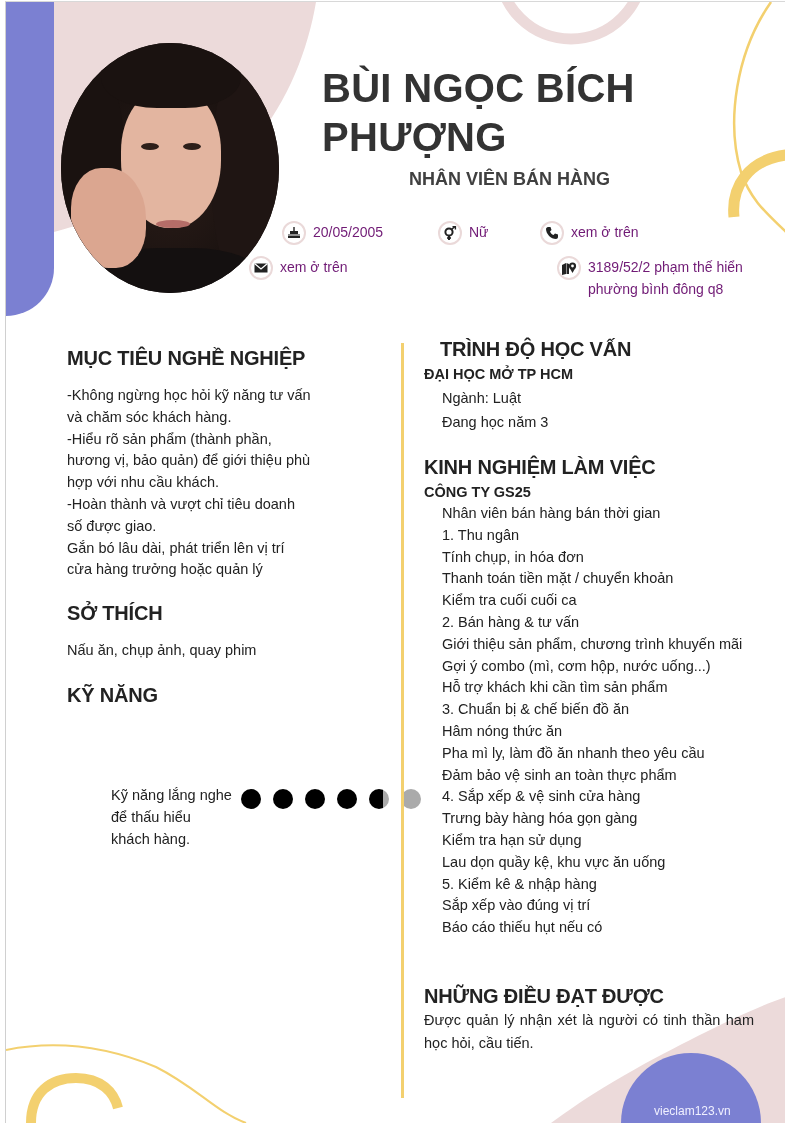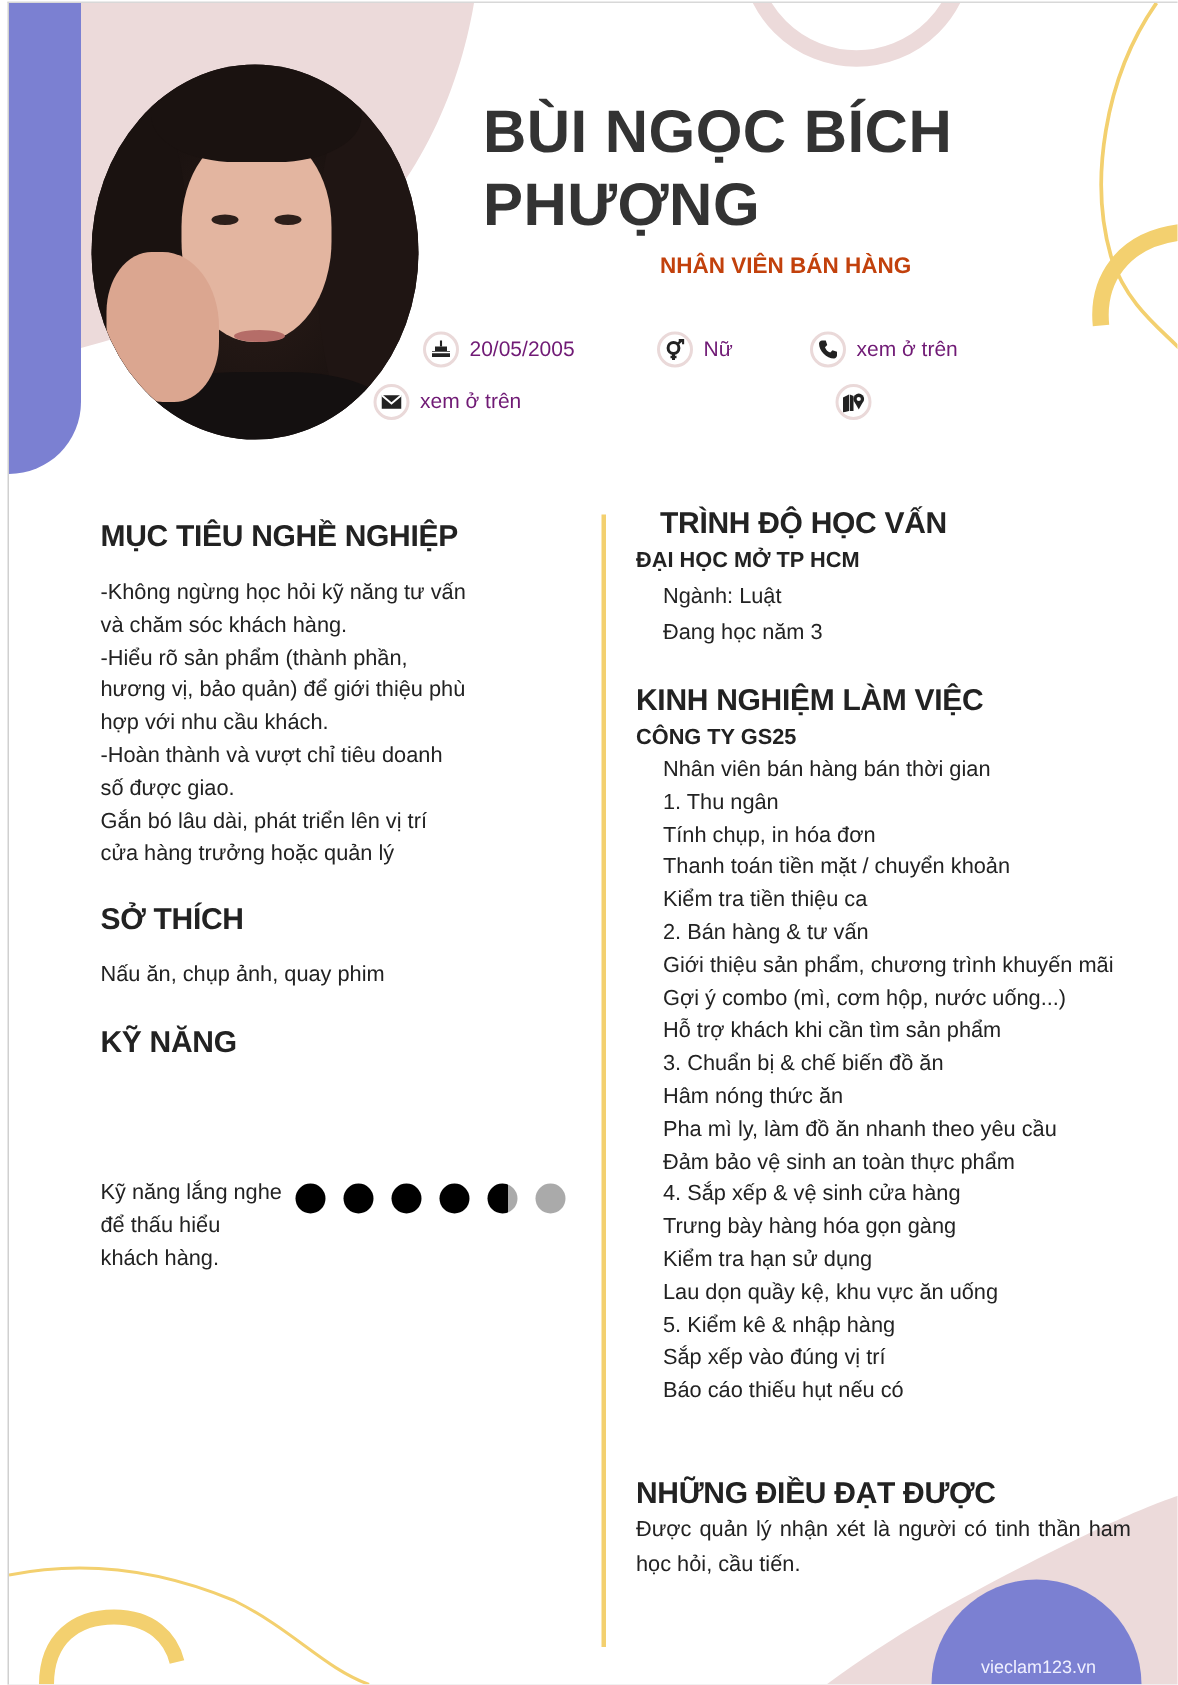--- a/index.html
+++ b/index.html
@@ -55,22 +55,22 @@
     position: absolute; left: 30px; top: 205px; width: 170px; height: 70px;
     background: #141010; border-radius: 40% 40% 0 0;
   }
 
   .name {
     position: absolute; left: 316px; top: 62px; width: 320px;
     font-size: 40px; line-height: 49px; color: #333; font-weight: bold;
     letter-spacing: 0.3px;
   }
   .job-title {
-    position: absolute; left: 434px; top: 167px;
-    font-size: 15px; font-weight: bold; color: #c2410c;
+    position: absolute; left: 403px; top: 167px;
+    font-size: 18px; font-weight: bold; color: #404040;
   }
   .contact { position: absolute; display: flex; align-items: flex-start; font-size: 14px; color: #701a75; }
   .contact .ic {
     width: 24px; height: 24px; border-radius: 50%;
     border: 2px solid #ead9d9; box-sizing: border-box;
     display: flex; align-items: center; justify-content: center;
     margin-right: 7px; flex-shrink: 0; background: #fff;
   }
   .contact .txt { line-height: 22px; }
 
@@ -179,20 +179,24 @@
   </div>
   <div class="contact" style="left:551px;top:254px;">
     <span class="ic">
       <svg width="16" height="14" viewBox="0 0 16 14">
           <path d="M1 4 L5 2 L5 13 L1 14 Z" fill="#222"></path>
           <path d="M5.5 2 L8 3 L8 13 L5.5 13 Z" fill="#222"></path>
           <circle cx="11.5" cy="5" r="3.6" fill="#222"></circle>
           <circle cx="11.5" cy="5" r="1.4" fill="#fff"></circle>
           <path d="M9 7.5 L11.5 12 L14 7.5 Z" fill="#222"></path>
         </svg>
+    </span>
+    <span class="txt">
+      <span>3189/52/2 phạm thế hiển</span><br>
+      <span>phường bình đông q8</span>
     </span>
   </div>
 
   <h2 class="section-h" style="left:61px;top:345px;">MỤC TIÊU NGHỀ NGHIỆP</h2>
   <div class="para" style="left:61px;top:383px;">
     <div>-Không ngừng học hỏi kỹ năng tư vấn</div>
     <div>và chăm sóc khách hàng.</div>
     <div>-Hiểu rõ sản phẩm (thành phần,</div>
     <div>hương vị, bảo quản) để giới thiệu phù</div>
     <div>hợp với nhu cầu khách.</div>
@@ -201,21 +205,21 @@
     <div>Gắn bó lâu dài, phát triển lên vị trí</div>
     <div>cửa hàng trưởng hoặc quản lý</div>
   </div>
 
   <h2 class="section-h" style="left:61px;top:600px;">SỞ THÍCH</h2>
   <div class="para" style="left:61px;top:638px;">Nấu ăn, chụp ảnh, quay phim</div>
 
   <h2 class="section-h" style="left:61px;top:682px;">KỸ NĂNG</h2>
 
 
-  <div class="skill-row" style="top:783px;">
+  <div class="skill-row" style="top:783px;margin-left:44px;">
     <div class="skill-label">
       <div>Kỹ năng lắng nghe</div>
       <div>để thấu hiểu</div>
       <div>khách hàng.</div>
     </div>
     <div class="dots">
       <span class="dot full"></span>
       <span class="dot full"></span>
       <span class="dot full"></span>
       <span class="dot full"></span>
@@ -233,21 +237,21 @@
     <div>Đang học năm 3</div>
   </div>
 
   <h2 class="section-h" style="left:418px;top:454px;">KINH NGHIỆM LÀM VIỆC</h2>
   <div class="sub-h" style="left:418px;top:482px;">CÔNG TY GS25</div>
   <div class="rlist" style="top:501px;">
     <div>Nhân viên bán hàng bán thời gian</div>
     <div>1. Thu ngân</div>
     <div>Tính chụp, in hóa đơn</div>
     <div>Thanh toán tiền mặt / chuyển khoản</div>
-    <div>Kiểm tra tiền thiệu ca</div>
+    <div>Kiểm tra cuối cuối ca</div>
     <div>2. Bán hàng &amp; tư vấn</div>
     <div>Giới thiệu sản phẩm, chương trình khuyến mãi</div>
     <div>Gợi ý combo (mì, cơm hộp, nước uống...)</div>
     <div>Hỗ trợ khách khi cần tìm sản phẩm</div>
     <div>3. Chuẩn bị &amp; chế biến đồ ăn</div>
     <div>Hâm nóng thức ăn</div>
     <div>Pha mì ly, làm đồ ăn nhanh theo yêu cầu</div>
     <div>Đảm bảo vệ sinh an toàn thực phẩm</div>
     <div>4. Sắp xếp &amp; vệ sinh cửa hàng</div>
     <div>Trưng bày hàng hóa gọn gàng</div>

